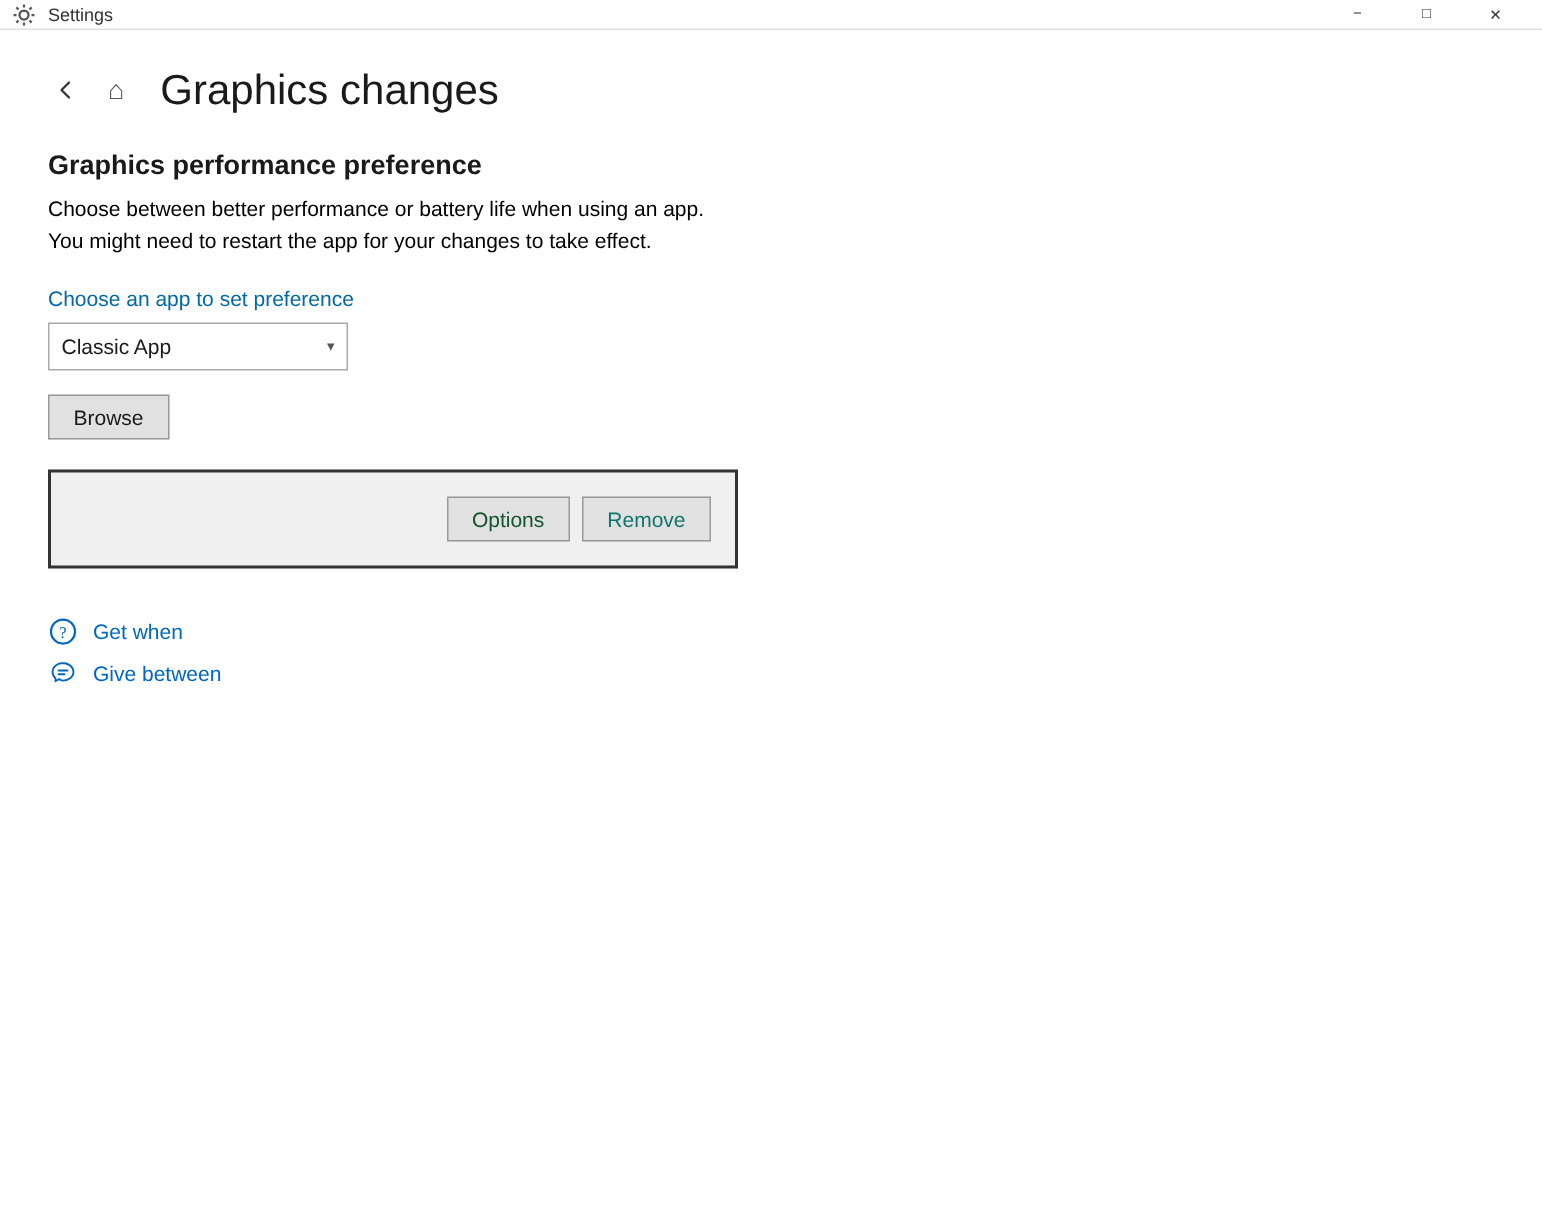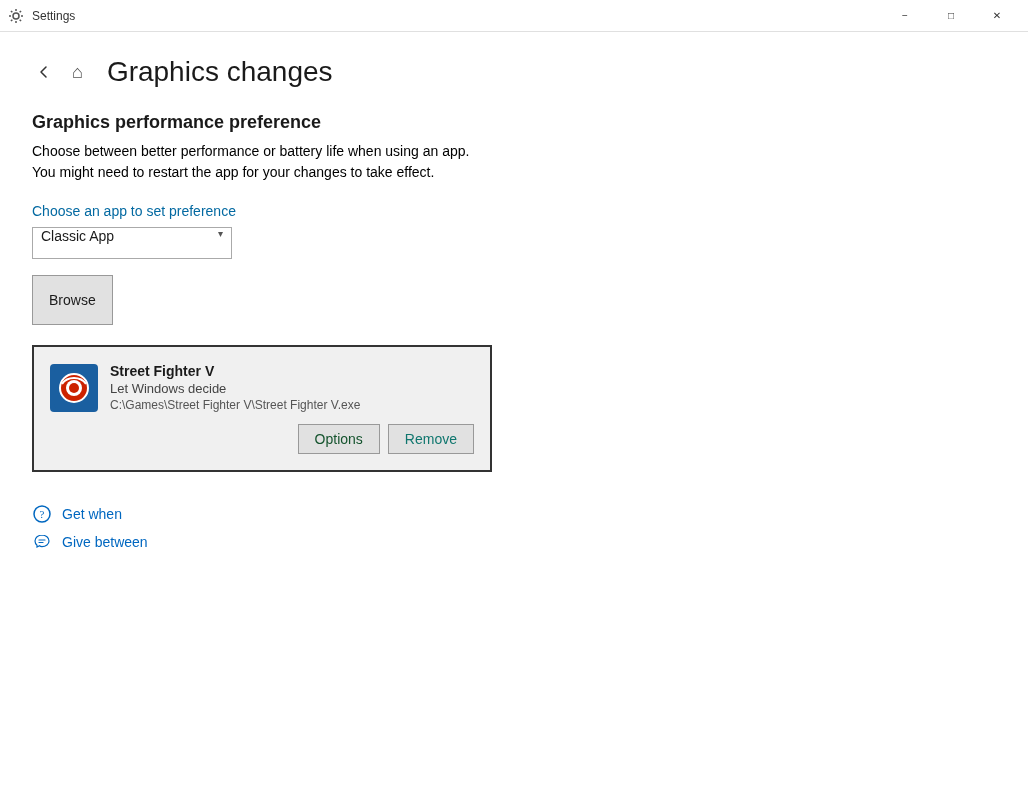--- a/index.html
+++ b/index.html
@@ -13,21 +13,21 @@
       background: #f2f2f2;
       width: 1028px;
       height: 804px;
       overflow: hidden;
       display: flex;
       flex-direction: column;
     }
 
     .titlebar {
       background: #ffffff;
-      height: 32px;
+      height: 20px;
       display: flex;
       align-items: center;
       padding: 4px 8px;
       border-bottom: 1px solid #e0e0e0;
       justify-content: space-between;
       flex-shrink: 0;
     }
 
     .titlebar-left {
       display: flex;
@@ -133,35 +133,36 @@
       margin-bottom: 16px;
     }
 
     .dropdown {
       width: 200px;
       height: 32px;
       border: 1px solid #aaa;
       background: #ffffff;
       padding: 0 8px;
       display: flex;
+      align-items: center;
       justify-content: space-between;
       cursor: pointer;
       font-size: 14px;
       color: #1a1a1a;
     }
 
     .dropdown-arrow {
       font-size: 10px;
       color: #555;
     }
 
     .browse-btn {
       background: #e1e1e1;
       border: 1px solid #999;
-      padding: 16px 16px;
+      padding: 6px 16px;
       font-size: 14px;
       cursor: pointer;
       color: #1a1a1a;
       margin-bottom: 20px;
     }
 
     .app-card {
       border: 2px solid #333;
       background: #f0f0f0;
       padding: 16px;
@@ -316,36 +317,20 @@
         <span>Classic App</span>
         <span class="dropdown-arrow">▾</span>
       </div>
     </div>
 
     
     <button class="browse-btn">Browse</button>
 
     
     <div class="app-card">
-      <div class="app-card-header">
-        <div class="app-icon">
-          <svg viewBox="0 0 40 40" xmlns="http://www.w3.org/2000/svg">
-            <rect width="40" height="40" fill="#1a5fa0" rx="4"></rect>
-            <circle cx="20" cy="20" r="14" fill="#cc2200" stroke="#ffffff" stroke-width="2"></circle>
-            <circle cx="20" cy="20" r="8" fill="#ffffff"></circle>
-            <circle cx="20" cy="20" r="5" fill="#cc2200"></circle>
-            <path d="M8 16 Q12 10 20 10 Q28 10 32 16" stroke="#ffffff" stroke-width="2" fill="none"></path>
-          </svg>
-        </div>
-        <div class="app-info">
-          <div class="app-name">Street Fighter V</div>
-          <div class="app-pref">Let Windows decide</div>
-          <div class="app-path">C:\Games\Street Fighter V\Street Fighter V.exe</div>
-        </div>
-      </div>
       <div class="app-card-buttons">
         <button class="btn-options">Options</button>
         <button class="btn-remove">Remove</button>
       </div>
     </div>
 
     
     <div class="help-section">
       <a class="help-link">
         <span class="help-icon">

